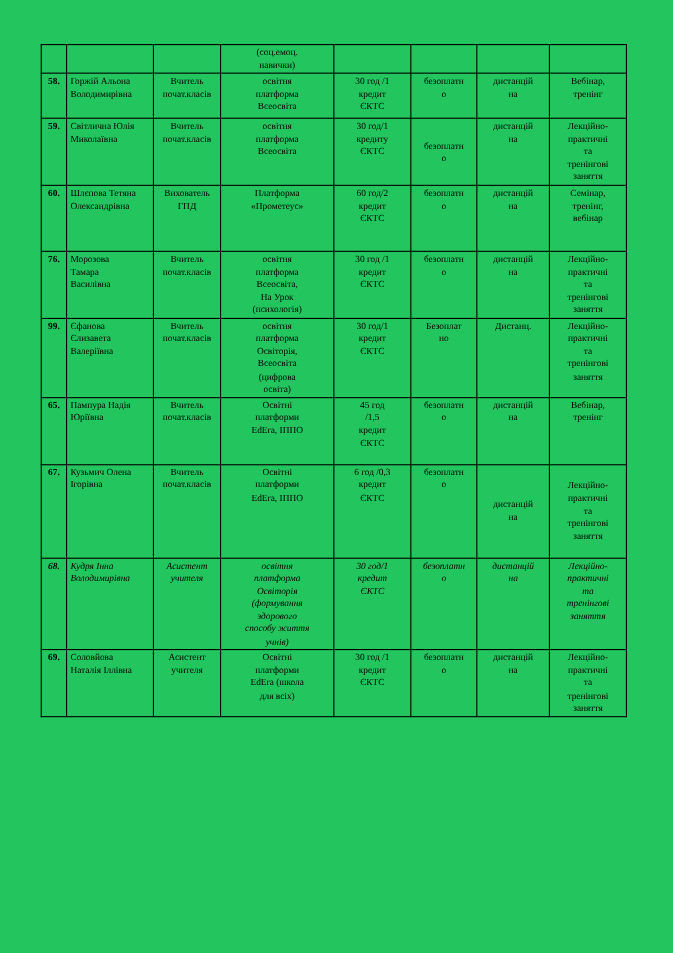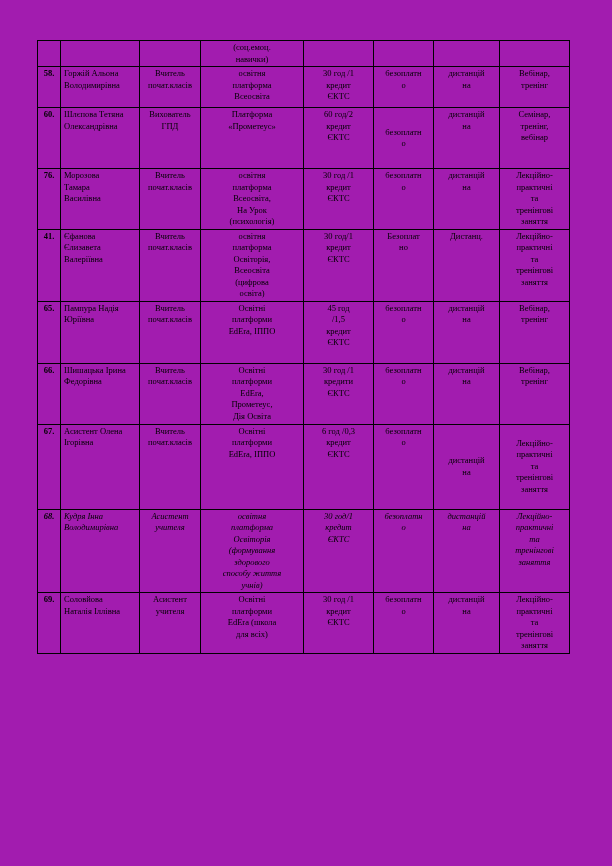--- a/index.html
+++ b/index.html
@@ -8,21 +8,21 @@
     height: 866px;
     background: #ffffff;
     position: relative;
     font-family: "Liberation Serif", "DejaVu Serif", serif;
     color: #000000;
     overflow: hidden;
   }
   .page {
     position: absolute;
     inset: 0;
-    background: #a21caf;
+    background: #22c55e;
   }
   table.doc-table {
     position: absolute;
     left: 37px;
     top: 40px;
     width: 533px;
     border-collapse: collapse;
     table-layout: fixed;
   }
   td {
@@ -99,20 +99,42 @@
 кредит
 ЄКТС</td>
     <td class="c-pay">безоплатн
 о</td>
     <td class="c-mode">дистанцій
 на</td>
     <td class="c-format">Вебінар,
 тренінг</td>
   </tr>
         <tr>
+    <td class="c-num">59.</td>
+    <td class="c-name">Світлична Юлія
+Миколаївна</td>
+    <td class="c-pos">Вчитель
+почат.класів</td>
+    <td class="c-platform">освітня
+платформа
+Всеосвіта</td>
+    <td class="c-hours">30 год/1
+кредиту
+ЄКТС</td>
+    <td class="c-pay">безоплатн
+о</td>
+    <td class="c-mode">дистанцій
+на</td>
+    <td class="c-format">Лекційно-
+практичні
+та
+тренінгові
+заняття</td>
+  </tr>
+        <tr>
     <td class="c-num">60.</td>
     <td class="c-name">Шлєпова Тетяна
 Олександрівна</td>
     <td class="c-pos">Вихователь
 ГПД</td>
     <td class="c-platform">Платформа
 «Прометеус»</td>
     <td class="c-hours">60 год/2
 кредит
 ЄКТС</td>
@@ -143,21 +165,21 @@
 о</td>
     <td class="c-mode">дистанцій
 на</td>
     <td class="c-format">Лекційно-
 практичні
 та
 тренінгові
 заняття</td>
   </tr>
         <tr>
-    <td class="c-num">41.</td>
+    <td class="c-num">99.</td>
     <td class="c-name">Єфанова
 Єлизавета
 Валеріївна</td>
     <td class="c-pos">Вчитель
 почат.класів</td>
     <td class="c-platform">освітня
 платформа
 Освіторія,
 Всеосвіта
 (цифрова
@@ -188,43 +210,22 @@
 кредит
 ЄКТС</td>
     <td class="c-pay">безоплатн
 о</td>
     <td class="c-mode">дистанцій
 на</td>
     <td class="c-format">Вебінар,
 тренінг</td>
   </tr>
         <tr>
-    <td class="c-num">66.</td>
-    <td class="c-name">Шишацька Ірина
-Федорівна</td>
-    <td class="c-pos">Вчитель
-почат.класів</td>
-    <td class="c-platform">Освітні
-платформи
-EdEra,
-Прометеус,
-Дія Освіта</td>
-    <td class="c-hours">30 год /1
-кредити
-ЄКТС</td>
-    <td class="c-pay">безоплатн
-о</td>
-    <td class="c-mode">дистанцій
-на</td>
-    <td class="c-format">Вебінар,
-тренінг</td>
-  </tr>
-        <tr>
     <td class="c-num">67.</td>
-    <td class="c-name">Асистент Олена
+    <td class="c-name">Кузьмич Олена
 Ігорівна</td>
     <td class="c-pos">Вчитель
 почат.класів</td>
     <td class="c-platform">Освітні
 платформи
 EdEra, ІППО</td>
     <td class="c-hours">6 год /0,3
 кредит
 ЄКТС</td>
     <td class="c-pay">безоплатн

